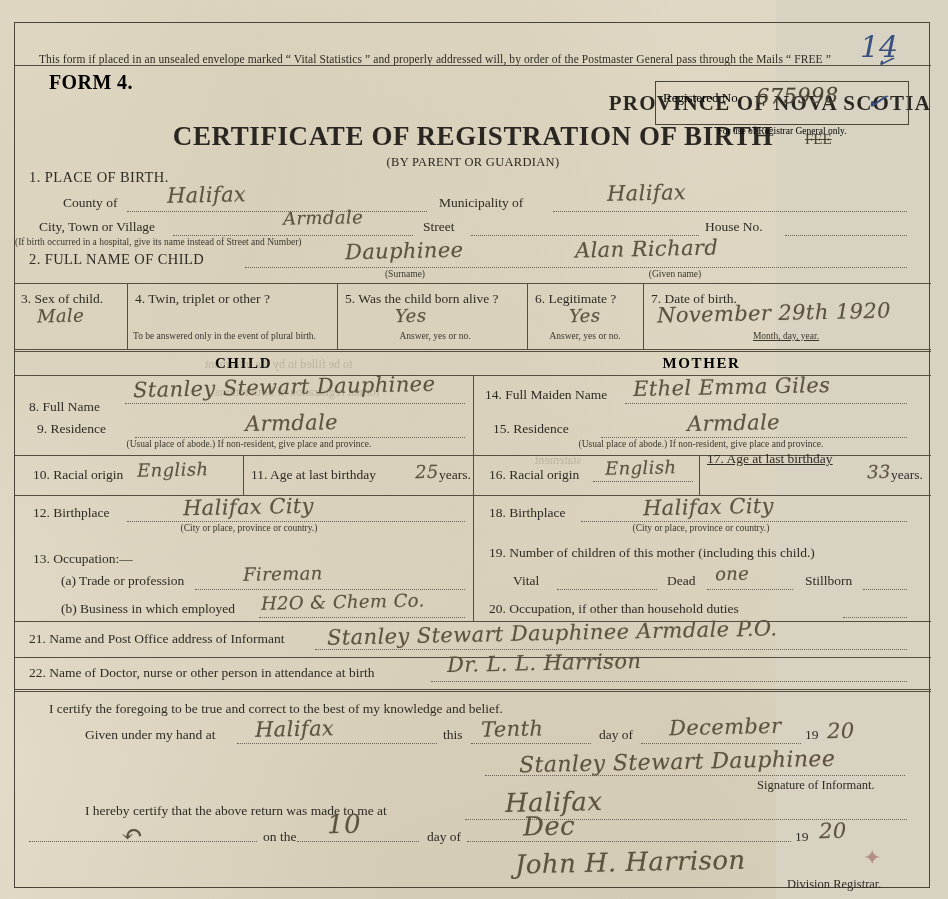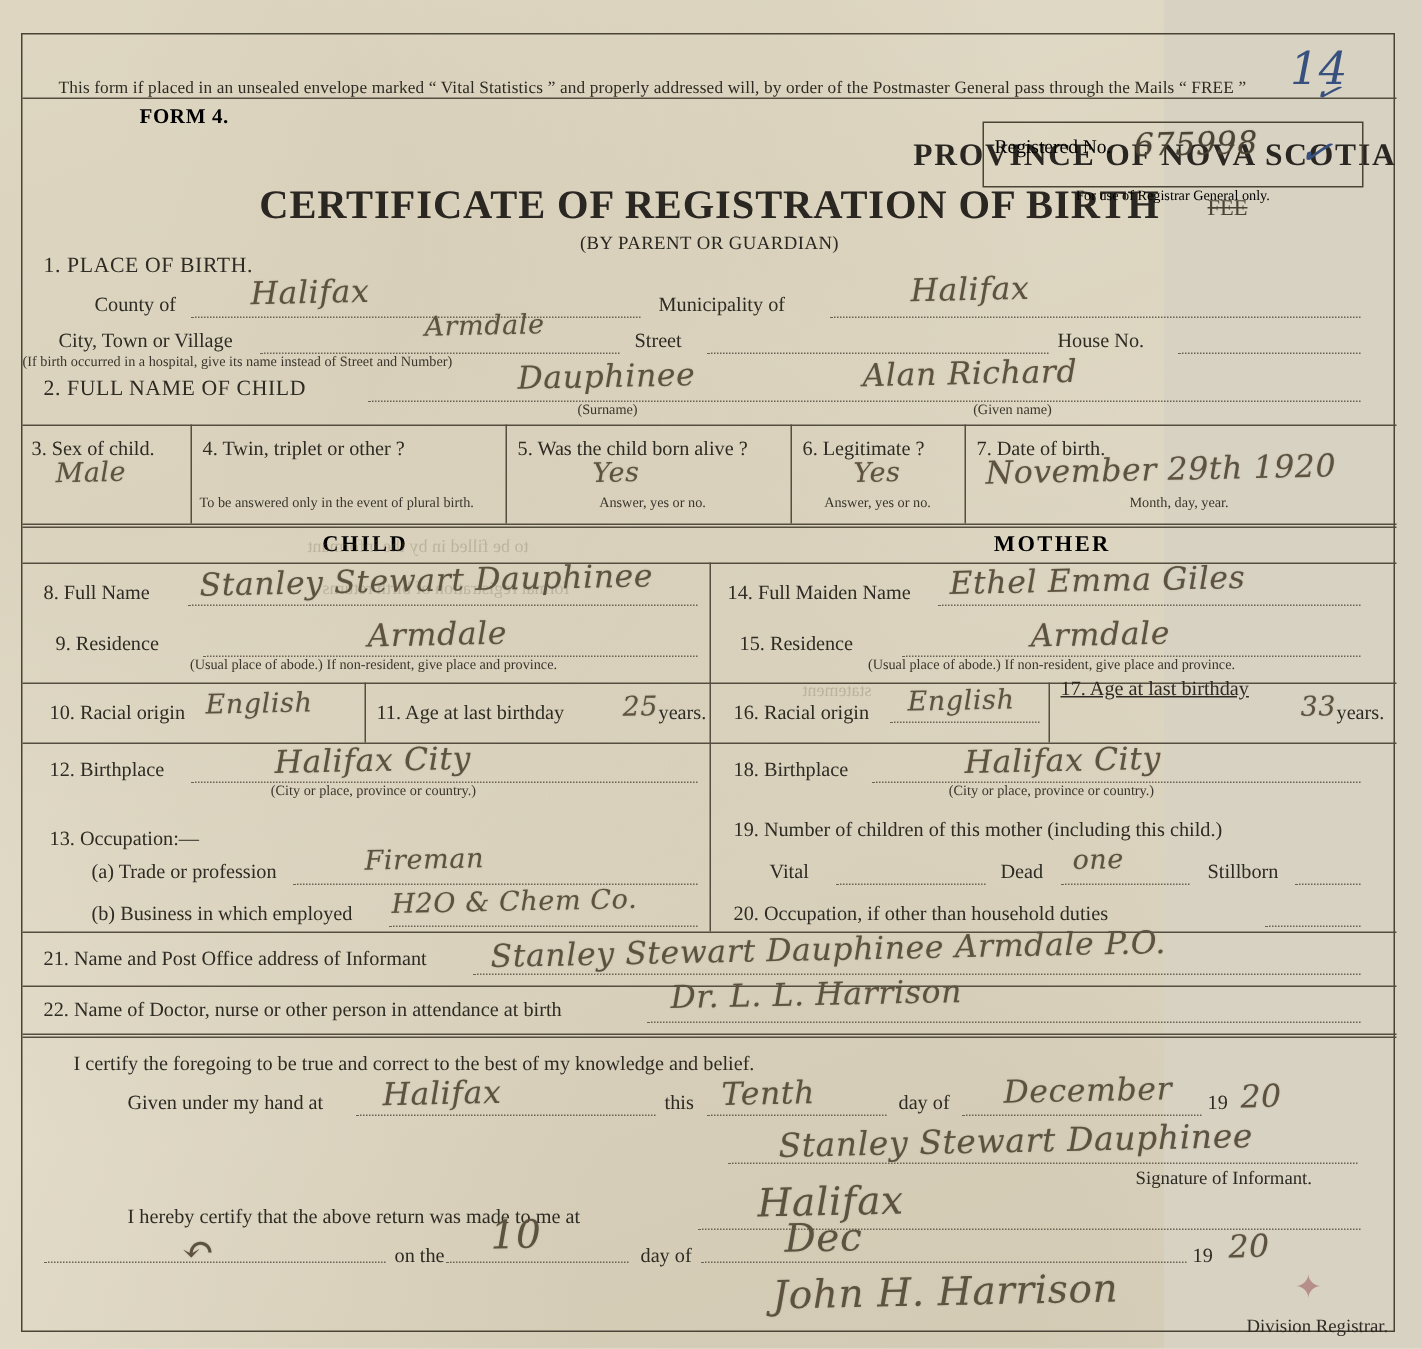--- a/index.html
+++ b/index.html
@@ -42,21 +42,21 @@
   .abs{position:absolute;}
   .lbl{font-size:13.5px;color:#2e2b24;}
   .tiny{font-size:9.5px;color:#3a362d;}
   .dots{border-bottom:1px dotted #6a6252;}
   .hline{position:absolute;border-top:1px solid #554e40;}
   .vline{position:absolute;border-left:1px solid #554e40;}
   .topnote{
     position:absolute;left:24px;top:30px;width:860px;
     font-size:11.5px;color:#2e2b24;letter-spacing:.1px;
   }
-  .formno{position:absolute;left:34px;top:48px;font-size:14px;font-weight:bold;letter-spacing:.4px;margin-left:44px;}
+  .formno{position:absolute;left:34px;top:48px;font-size:20px;font-weight:bold;letter-spacing:.4px;}
   .title1{
     position:absolute;left:0;top:68px;width:916px;text-align:right;
     font-size:21px;letter-spacing:1.2px;font-weight:bold;
   }
   .title2{
     position:absolute;left:0;top:98px;width:916px;text-align:center;
     font-size:27px;letter-spacing:.6px;font-weight:bold;
   }
   .subtitle{
     position:absolute;left:0;top:132px;width:916px;text-align:center;
@@ -152,35 +152,35 @@
     <div class="abs lbl" style="left:330px;top:268px;">5. Was the child born alive ?</div>
     <div class="abs hand mid" style="left:380px;top:282px;">Yes</div>
     <div class="abs tiny" style="left:330px;top:308px;width:180px;text-align:center;">Answer, yes or no.</div>
 
     <div class="abs lbl" style="left:520px;top:268px;">6. Legitimate ?</div>
     <div class="abs hand mid" style="left:554px;top:282px;">Yes</div>
     <div class="abs tiny" style="left:514px;top:308px;width:112px;text-align:center;">Answer, yes or no.</div>
 
     <div class="abs lbl" style="left:636px;top:268px;">7. Date of birth.</div>
     <div class="abs hand big" style="left:642px;top:278px;">November 29th 1920</div>
-    <div class="abs tiny" style="left:636px;top:308px;width:270px;text-align:center;">Month, day, year.</div>
+    <div class="abs tiny" style="left:636px;top:308px;width:270px;text-align:center;text-decoration:underline;">Month, day, year.</div>
 
     <div class="hline" style="left:0;top:326px;width:916px;"></div>
     <div class="hline" style="left:0;top:328px;width:916px;"></div>
 
     <div class="abs colhead" style="left:0;top:332px;">CHILD</div>
     <div class="abs colhead" style="left:458px;top:332px;">MOTHER</div>
     <div class="hline" style="left:0;top:352px;width:916px;"></div>
     <div class="vline" style="left:458px;top:352px;height:246px;"></div>
 
     <div class="ghost" style="left:190px;top:334px;">to be filled in by the informant</div>
     <div class="ghost" style="left:200px;top:362px;">formal registration of birth returns</div>
     <div class="ghost" style="left:520px;top:430px;">statement</div>
 
-    <div class="abs lbl" style="left:14px;top:364px;">8. Full Name</div>
+    <div class="abs lbl" style="left:14px;top:376px;">8. Full Name</div>
     <div class="abs dots" style="left:110px;top:380px;width:340px;"></div>
     <div class="abs hand big" style="left:118px;top:352px;">Stanley Stewart Dauphinee</div>
 
     <div class="abs lbl" style="left:22px;top:398px;">9. Residence</div>
     <div class="abs dots" style="left:120px;top:414px;width:330px;"></div>
     <div class="abs hand big" style="left:230px;top:388px;">Armdale</div>
     <div class="abs tiny" style="left:14px;top:416px;width:440px;text-align:center;">(Usual place of abode.)  If non-resident, give place and province.</div>
 
     <div class="hline" style="left:0;top:432px;width:916px;"></div>
     <div class="vline" style="left:228px;top:432px;height:40px;"></div>
@@ -287,16 +287,16 @@
     <div class="abs hand" style="left:312px;top:786px;font-size:26px;">10</div>
     <div class="abs lbl" style="left:412px;top:806px;">day of</div>
     <div class="abs dots" style="left:452px;top:818px;width:324px;"></div>
     <div class="abs hand" style="left:508px;top:788px;font-size:26px;">Dec</div>
     <div class="abs lbl" style="left:780px;top:806px;">19</div>
     <div class="abs hand big" style="left:804px;top:796px;">20</div>
     <div class="abs hand" style="left:106px;top:796px;font-size:26px;color:#5d5240;">↶</div>
 
     <div class="abs hand" style="left:500px;top:824px;font-size:26px;">John H. Harrison</div>
     <div class="redmark" style="left:848px;top:822px;">✦</div>
-    <div class="abs lbl" style="left:772px;top:854px;font-size:12.5px;margin-left:44px;">Division Registrar.</div>
+    <div class="abs lbl" style="left:772px;top:854px;font-size:12.5px;">Division Registrar.</div>
 
   </div>
 </div>
 
 </body></html>

